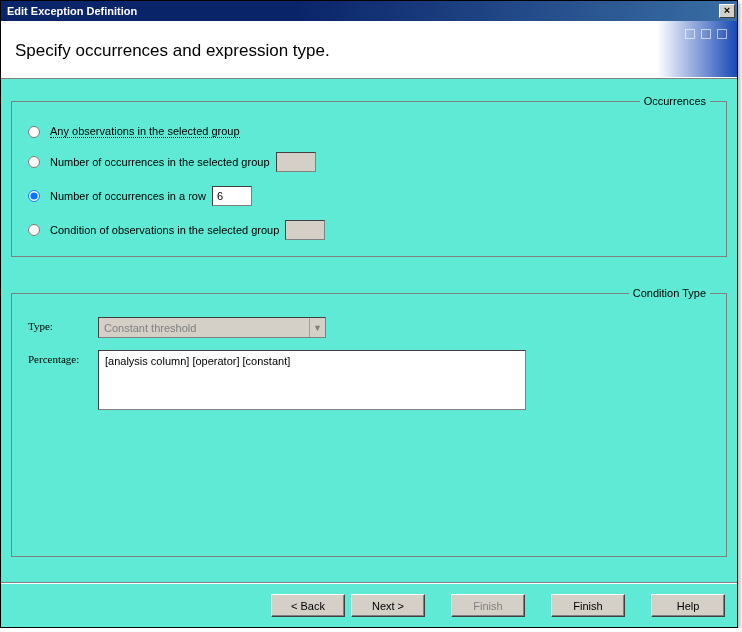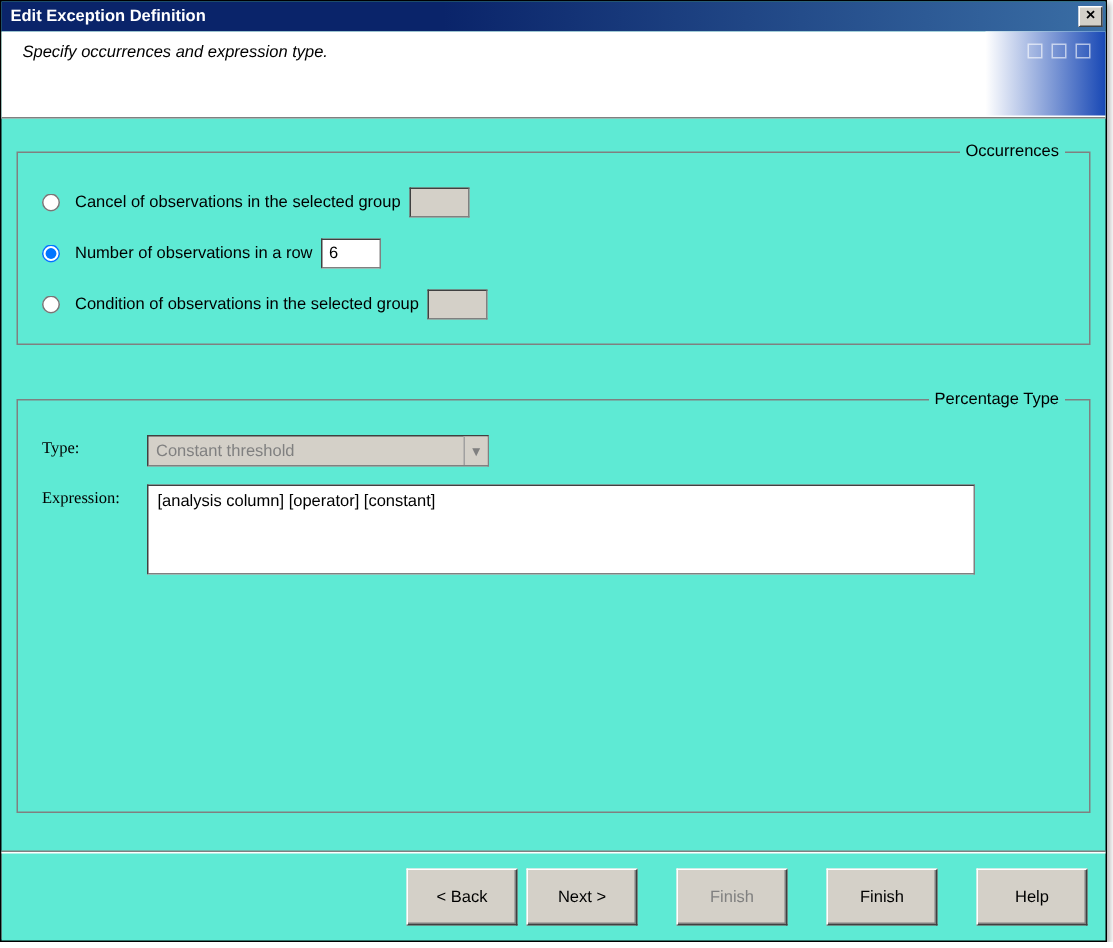--- a/index.html
+++ b/index.html
@@ -51,24 +51,23 @@
     border-bottom: 1px solid #808080;
     padding: 8px 14px;
     position: relative;
   }
   .header-title {
     font-weight: bold;
     font-size: 12px;
     color: #000;
   }
   .header-sub {
-    font-size: 11px;
-    color: #000;
-    margin-top: 0;
-    font-style: italic;
+    font-size: 17px;
+    color: #000;
+    margin-top: 12px;
   }
   .header-gradient {
     position: absolute;
     right: 0;
     top: 0;
     bottom: 1px;
     width: 80px;
     background: linear-gradient(to right, #ffffff, #1848b5);
   }
   .header-marks {
@@ -149,41 +148,41 @@
   .type-select-text { flex:1; padding: 0 5px; font-size:11px;}
   .type-select-arrow {
     width: 16px; height: 19px;
     border-left: 1px solid #a0a0a0;
     background: #d4d0c8;
     display:flex;align-items:center;justify-content:center;
     color:#808080;
     font-size: 9px;
   }
   .condition-box {
-    width: 552px;
+    width: 428px;
     height: 60px;
     border: 1px solid #808080;
     border-top-color:#404040;
     border-left-color:#404040;
     background: #fff;
     padding: 4px 6px;
     font-size: 11px;
     color:#000;
   }
   .button-bar {
     border-top: 1px solid #fff;
     box-shadow: 0 -1px 0 #808080;
     padding: 10px 12px;
     display: flex;
     justify-content: flex-end;
     gap: 6px;
   }
   .btn {
     min-width: 74px;
-    height: 38px;
+    height: 23px;
     background: #d4d0c8;
     border: 1px solid #404040;
     border-top-color:#fff;
     border-left-color:#fff;
     box-shadow: inset -1px -1px 0 #808080;
     font-size: 11px;
     cursor: pointer;
     padding: 0 8px;
   }
   .btn[disabled] {
@@ -211,53 +210,57 @@
       <div class="header-mark"></div>
     </div>
     <div class="header-sub">Specify occurrences and expression type.</div>
   </div>
 
   <div class="body">
 
     <fieldset>
       <legend>Occurrences</legend>
 
-
       <div class="radio-row">
         <input type="radio" name="occ" style="">
-        <span class="radio-label">Cancel of observations in the selected group</span>
+        <span class="radio-label dotted">Any observations in the selected group</span>
+      </div>
+
+      <div class="radio-row">
+        <input type="radio" name="occ" style="">
+        <span class="radio-label">Number of occurrences in the selected group</span>
         <input class="num-box" disabled="" value="" style="">
       </div>
 
       <div class="radio-row">
         <input type="radio" name="occ" checked="" style="">
-        <span class="radio-label">Number of observations in a row</span>
+        <span class="radio-label">Number of occurrences in a row</span>
         <input class="num-box enabled" value="6" style="">
       </div>
 
       <div class="radio-row">
         <input type="radio" name="occ" style="">
         <span class="radio-label">Condition of observations in the selected group</span>
         <input class="num-box" disabled="" value="" style="">
       </div>
     </fieldset>
 
     <fieldset style="flex:1; margin-bottom:16px;">
-      <legend>Percentage Type</legend>
+      <legend>Condition Type</legend>
 
       <div class="expr-grid">
         <div class="expr-label">Type:</div>
         <div>
           <div class="type-select">
             <div class="type-select-text">Constant threshold</div>
             <div class="type-select-arrow">▼</div>
           </div>
         </div>
 
-        <div class="expr-label">Expression:</div>
+        <div class="expr-label">Percentage:</div>
         <div>
           <div class="condition-box">[analysis column] [operator] [constant]</div>
         </div>
       </div>
     </fieldset>
 
   </div>
 
   <div class="button-bar">
     <button class="btn">&lt; Back</button>

